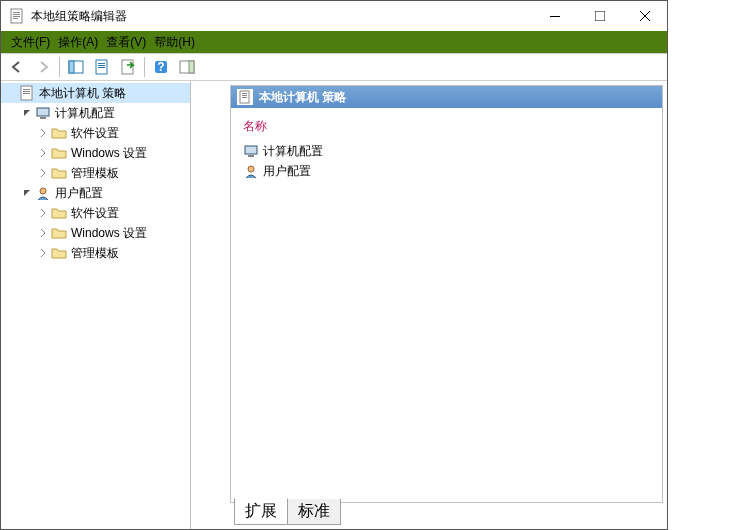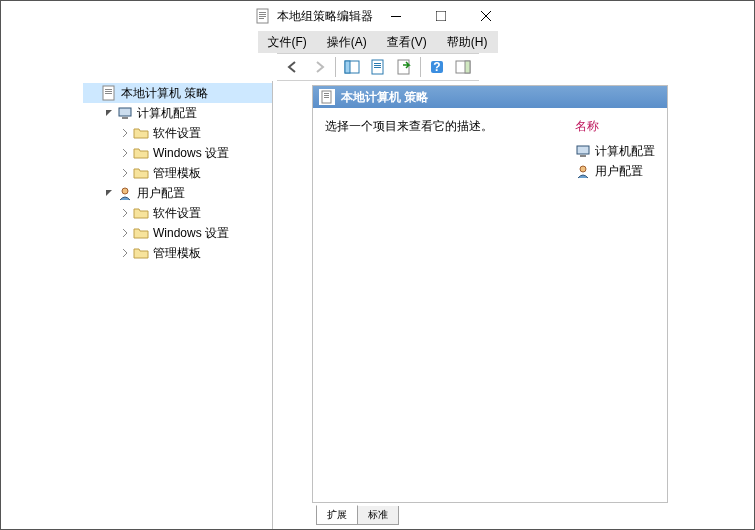--- a/index.html
+++ b/index.html
@@ -1,25 +1,25 @@
 <!DOCTYPE html>
 <html><head>
 <meta charset="utf-8">
 <style>
 * { box-sizing: border-box; margin: 0; padding: 0; font-family: "Microsoft YaHei", "Segoe UI", Tahoma, sans-serif; font-size: 12px; }
 html, body { width: 755px; height: 530px; background: #fff; }
 
-.window { width: 755px; height: 530px; border: 1px solid #555; display: flex; flex-direction: column; background: #fff; align-items: center; }
+.window { width: 668px; height: 530px; border: 1px solid #555; display: flex; flex-direction: column; background: #fff; }
 
 .titlebar { height: 30px; display: flex; align-items: center; background: #fff; }
 .titlebar .app-icon { width: 16px; height: 16px; margin: 0 6px 0 8px; }
 .titlebar .title { flex: 1; color: #000; }
 .titlebar .win-btn { width: 45px; height: 30px; display: flex; align-items: center; justify-content: center; color: #000; }
 
-.menubar { height: 22px; display: flex; align-items: center; padding: 0 6px; gap: 12px; background: #e5e5e5; }
+.menubar { height: 22px; display: flex; align-items: center; padding: 0 6px; background: #4d7c0f; }
 .menubar .menu-item { padding: 2px 4px; cursor: default; }
 
 .toolbar { height: 28px; display: flex; align-items: center; padding: 0 4px; gap: 2px; border-top: 1px solid #d0d0d0; border-bottom: 1px solid #d0d0d0; background: #fff; }
 .toolbar .tb-btn { width: 24px; height: 24px; display: flex; align-items: center; justify-content: center; border: 1px solid transparent; }
 .toolbar .sep { width: 1px; height: 20px; background: #c0c0c0; margin: 0 2px; }
 
 .body { flex: 1; display: flex; min-height: 0; gap: 35px; }
 
 .tree-pane { width: 190px; border-right: 1px solid #c0c0c0; overflow: auto; padding: 2px 0; }
 .tree ul { list-style: none; }
@@ -34,21 +34,21 @@
 .content-box { flex: 1; border: 1px solid #c0c0c0; display: flex; flex-direction: column; min-height: 0; }
 .content-header { height: 22px; background: linear-gradient(#77a5d6, #5b8fca); display: flex; align-items: center; color: #fff; padding: 0 6px; gap: 6px; font-weight: bold; }
 .content-header .hicon { width: 16px; height: 16px; background: #fff; display: flex; align-items: center; justify-content: center; }
 .content-body { flex: 1; display: flex; padding: 10px 12px; gap: 40px; }
 .desc-col { width: 210px; color: #000; }
 .list-col { flex: 1; }
 .list-col .col-head { color: #be185d; margin-bottom: 6px; }
 .list-col .item { display: flex; align-items: center; height: 20px; gap: 4px; cursor: default; }
 
 .tabstrip { height: 22px; display: flex; align-items: flex-end; padding-left: 4px; }
-.tab { padding: 2px 10px; border: 1px solid #a0a0a0; border-top: none; background: #f0f0f0; margin-right: -1px; font-size: 10px; position: relative; top: 0; }
+.tab { padding: 2px 10px; border: 1px solid #a0a0a0; border-top: none; background: #f0f0f0; margin-right: -1px; font-size: 16px; position: relative; top: 0; }
 .tab.active { background: #fff; border-top: 1px solid #fff; z-index: 1; }
 
 svg { display: block; }
 </style>
 </head>
 <body>
 
 <div class="window">
 
   <div class="titlebar">
@@ -290,23 +290,20 @@
               <svg width="14" height="14">
                 <rect x="2" y="1" width="9" height="12" fill="#fff" stroke="#888"></rect>
                 <rect x="4" y="3" width="5" height="1" fill="#888"></rect>
                 <rect x="4" y="5" width="5" height="1" fill="#888"></rect>
                 <rect x="4" y="7" width="5" height="1" fill="#888"></rect>
               </svg>
             </span>
           <span>本地计算机 策略</span>
         </div>
         <div class="content-body">
-          <div class="desc-col">
-            <span>选择一个项目来查看它的描述。</span>
-          </div>
           <div class="list-col">
             <div class="col-head">名称</div>
             <div class="item">
               <span class="icon">
                   <svg width="16" height="16">
                     <rect x="2" y="3" width="12" height="8" fill="#cde" stroke="#357"></rect>
                     <rect x="5" y="12" width="6" height="2" fill="#888"></rect>
                   </svg>
                 </span>
               <span>计算机配置</span>

